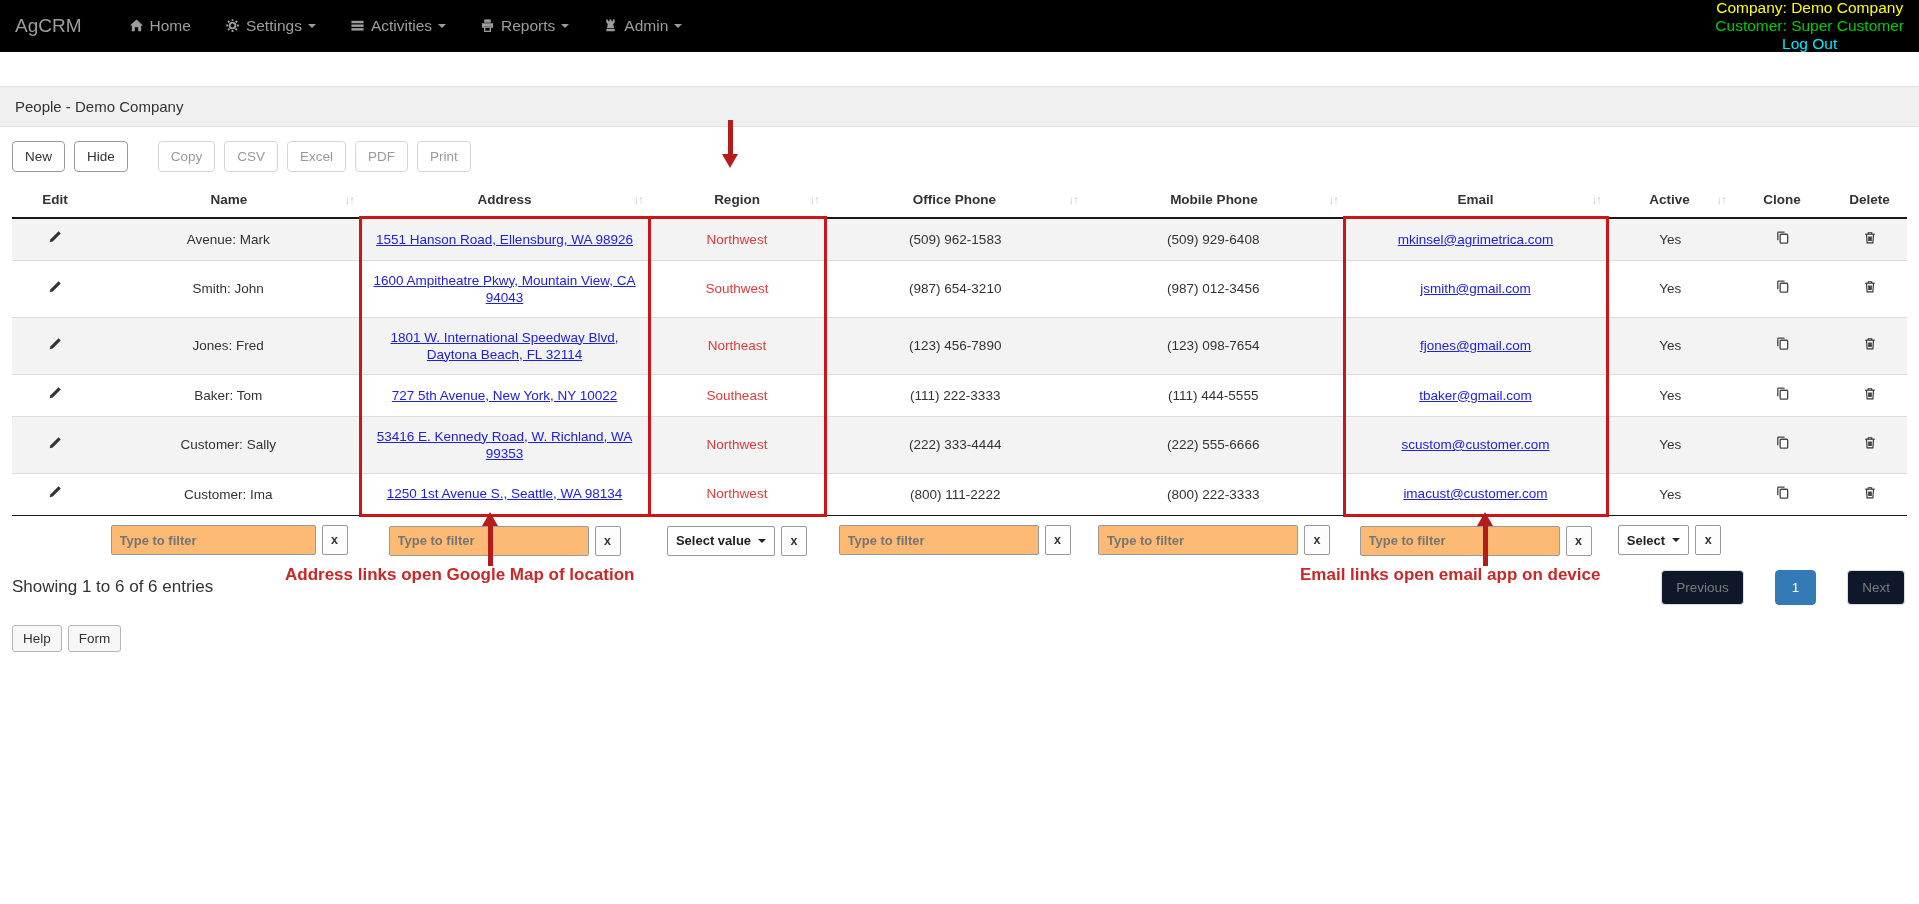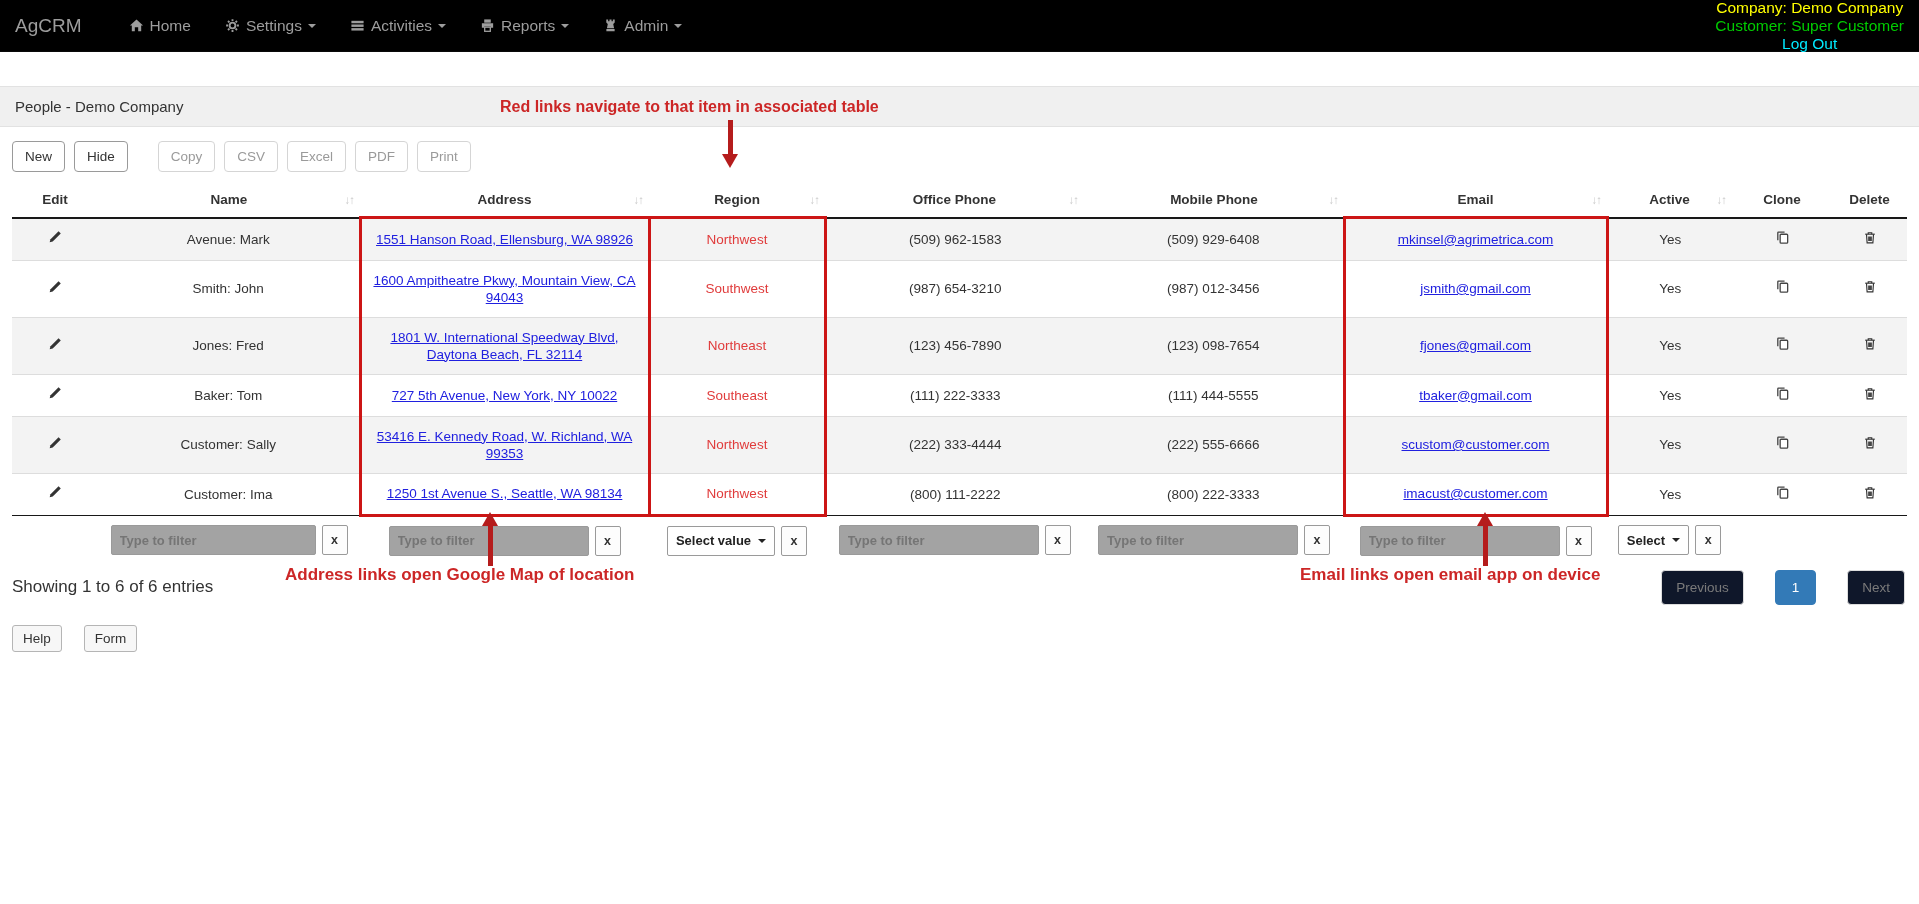--- a/index.html
+++ b/index.html
@@ -54,21 +54,21 @@
   tr.last-row td.boxed  { border-bottom:3px solid #cc1515; }
   a.blue-link { color:#2020df; text-decoration:underline; cursor:pointer; }
   a.red-link  { color:#e03b3b; text-decoration:none; cursor:pointer; }
   .cell-icon { display:inline-block; cursor:pointer; line-height:0; }
 
   
   tr.filter-row td { border:none !important; background:#fff !important;
     padding:9px 4px 6px 4px; }
   .filter-wrap { display:flex; justify-content:center; align-items:center; gap:6px; }
   .filter-input { height:30px; border:1px solid #9a9a9a; border-radius:2px;
-    padding:0 8px; font-size:13px; color:#333; background:#a3a3a3;
+    padding:0 8px; font-size:13px; color:#333; background:#fdba74;
     font-family:"Liberation Sans","DejaVu Sans",sans-serif; }
   .filter-input::placeholder { color:#757575; font-weight:bold; opacity:1; }
   .w205 { width:205px; } .w200 { width:200px; }
   .clear-btn { width:26px; height:30px; border:1px solid #9a9a9a; border-radius:2px;
     background:#fdfdfd; font-size:12.5px; font-weight:bold; color:#333; cursor:pointer;
     font-family:"Liberation Sans","DejaVu Sans",sans-serif; }
   .filter-select { height:30px; border:1px solid #9a9a9a; border-radius:2px;
     background:#fff; display:flex; align-items:center; justify-content:center;
     font-size:13px; font-weight:bold; color:#222; padding:0 8px; cursor:pointer; }
   .filter-select .caret { border-top-color:#222; margin-left:7px; }
@@ -81,21 +81,21 @@
   .page-btn { display:inline-block; padding:9px 14px; border:1px solid #ddd;
     border-radius:4px; background:#0f172a; color:#7a7a7a; font-size:13.5px;
     margin-left:31px; cursor:pointer; }
   .page-btn.active { background:#337ab7; border-color:#337ab7; color:#fff;
     padding:9px 16px; }
 
   
   .bottom-btns { margin-top:20px; display:flex; }
   .bbtn { height:27px; padding:0 10px; font-size:13.5px; color:#333;
     background:#f7f7f7; border:1px solid #b5b5b5; border-radius:3px;
-    margin-right:22px; cursor:pointer;
+    margin-right:6px; cursor:pointer;
     font-family:"Liberation Sans","DejaVu Sans",sans-serif; }
   .footer { margin-top:24px; border-top:1px solid #ddd; padding:13px 14px 0 0;
     text-align:right; font-size:13.5px; color:#555; }
 
   
   .arrow { position:absolute; display:flex; flex-direction:column; align-items:center; }
   .arrow .shaft { width:5px; background:#b51c1c; }
   .arrow .head-down { width:0; height:0; border-left:8px solid transparent;
     border-right:8px solid transparent; border-top:14px solid #b51c1c; }
   .arrow .head-up { width:0; height:0; border-left:8px solid transparent;
@@ -158,21 +158,20 @@
     </div>
     <div class="nav-right">
       <span class="nav-tag" style="color:#ffff00">Company: Demo Company</span>
       <span class="nav-tag" style="color:#00cc00">Customer: Super Customer</span>
       <span class="nav-tag" style="color:#00eaff">Log Out</span>
     </div>
   </div>
 
   <div class="crumb-band">
     <span>People - Demo Company</span>
-    <span class="note note-top">Red links navigate to that item in associated table</span>
   </div>
 
   <div class="content">
 
     <div class="toolbar">
       <button class="tbtn strong">New</button>
       <button class="tbtn strong gap">Hide</button>
       <button class="tbtn muted">Copy</button>
       <button class="tbtn muted">CSV</button>
       <button class="tbtn muted">Excel</button>

